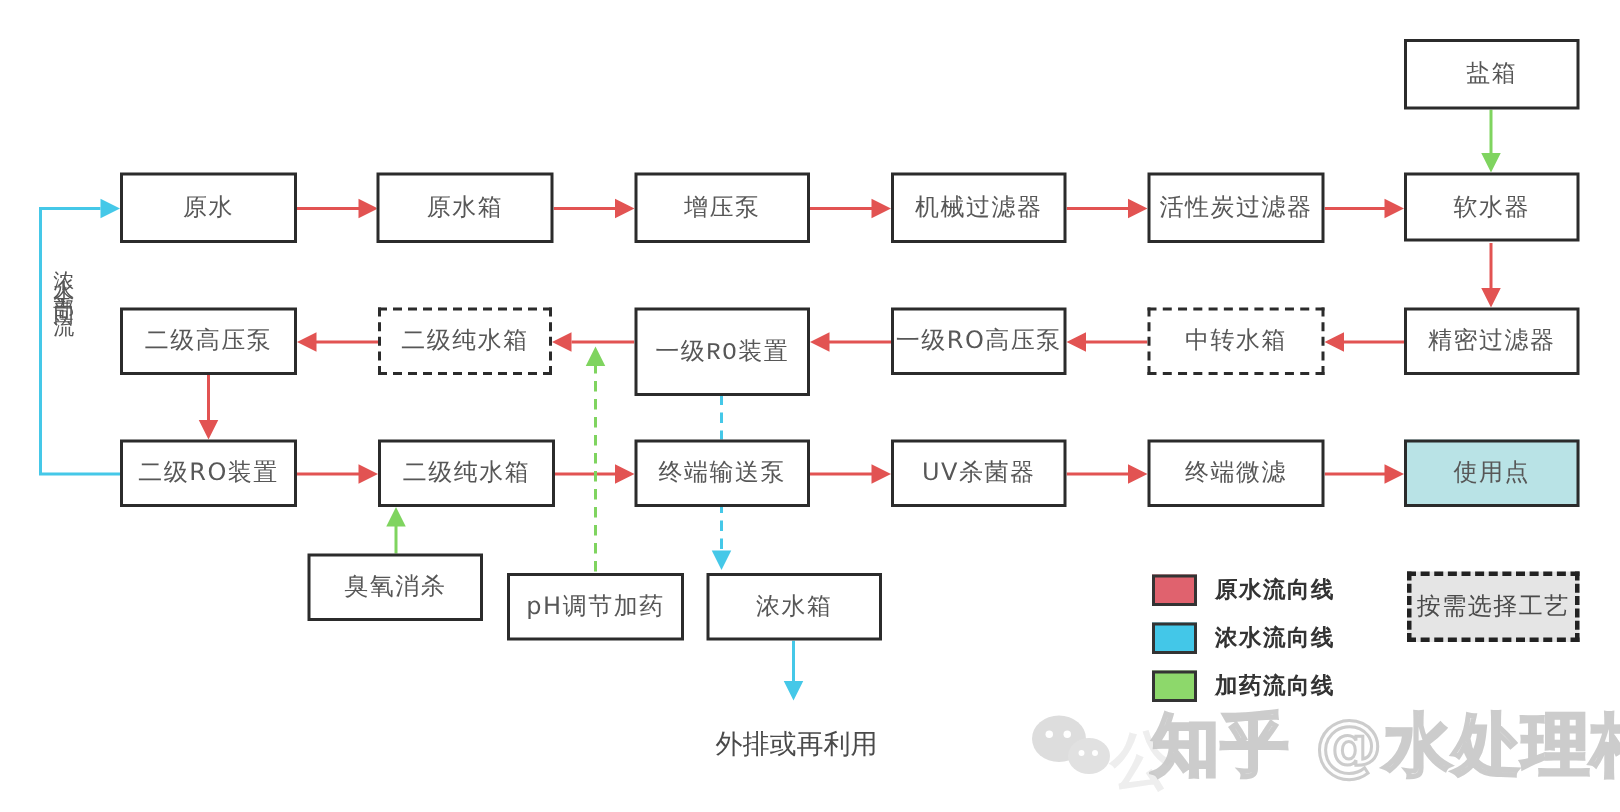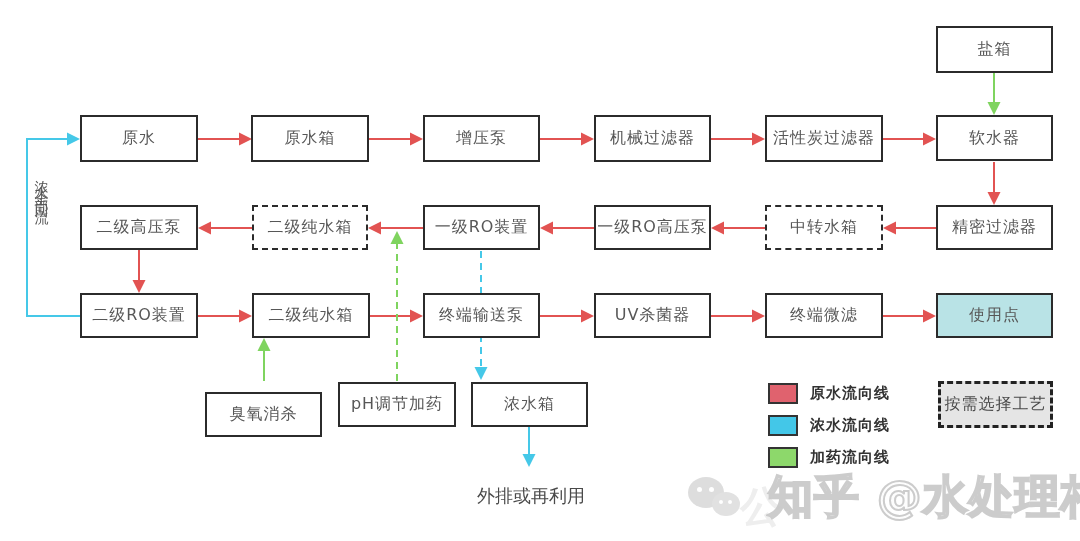--- a/index.html
+++ b/index.html
@@ -113,33 +113,33 @@
 
   <div class="node" style="left:80px;top:115px;width:118px;height:47px;">原水</div>
   <div class="node" style="left:251px;top:115px;width:118px;height:47px;">原水箱</div>
   <div class="node" style="left:423px;top:115px;width:117px;height:47px;">增压泵</div>
   <div class="node" style="left:594px;top:115px;width:117px;height:47px;">机械过滤器</div>
   <div class="node" style="left:765px;top:115px;width:118px;height:47px;">活性炭过滤器</div>
   <div class="node" style="left:936px;top:115px;width:117px;height:46px;">软水器</div>
 
   <div class="node" style="left:80px;top:205px;width:118px;height:45px;">二级高压泵</div>
   <div class="node dashed" style="left:252px;top:205px;width:116px;height:45px;">二级纯水箱</div>
-  <div class="node" style="left:423px;top:205px;width:117px;height:45px;">一级RO装置</div>
+  <div class="node" style="left:423px;top:205px;width:117px;height:59px;font-family:Liberation Mono, monospace;">一级RO装置</div>
   <div class="node" style="left:594px;top:205px;width:117px;height:45px;">一级RO高压泵</div>
   <div class="node dashed" style="left:765px;top:205px;width:118px;height:45px;">中转水箱</div>
   <div class="node" style="left:936px;top:205px;width:117px;height:45px;">精密过滤器</div>
 
   <div class="node" style="left:80px;top:293px;width:118px;height:45px;">二级RO装置</div>
   <div class="node" style="left:252px;top:293px;width:118px;height:45px;">二级纯水箱</div>
   <div class="node" style="left:423px;top:293px;width:117px;height:45px;">终端输送泵</div>
   <div class="node" style="left:594px;top:293px;width:117px;height:45px;">UV杀菌器</div>
   <div class="node" style="left:765px;top:293px;width:118px;height:45px;">终端微滤</div>
   <div class="node cyan-fill" style="left:936px;top:293px;width:117px;height:45px;">使用点</div>
 
-  <div class="node" style="left:205px;top:392px;width:117px;height:45px;">臭氧消杀</div>
+  <div class="node" style="left:205px;top:369px;width:117px;height:45px;">臭氧消杀</div>
   <div class="node" style="left:338px;top:382px;width:118px;height:45px;">pH调节加药</div>
   <div class="node" style="left:471px;top:382px;width:117px;height:45px;">浓水箱</div>
 
   <div class="node yellow" style="left:938px;top:381px;width:115px;height:47px;">按需选择工艺</div>
 
   <div class="vlabel">浓水全部回流</div>
   <div class="floating-label" style="left:451px;top:484px;width:160px;">外排或再利用</div>
 
   <div class="legend">
     <div class="legend-row">

